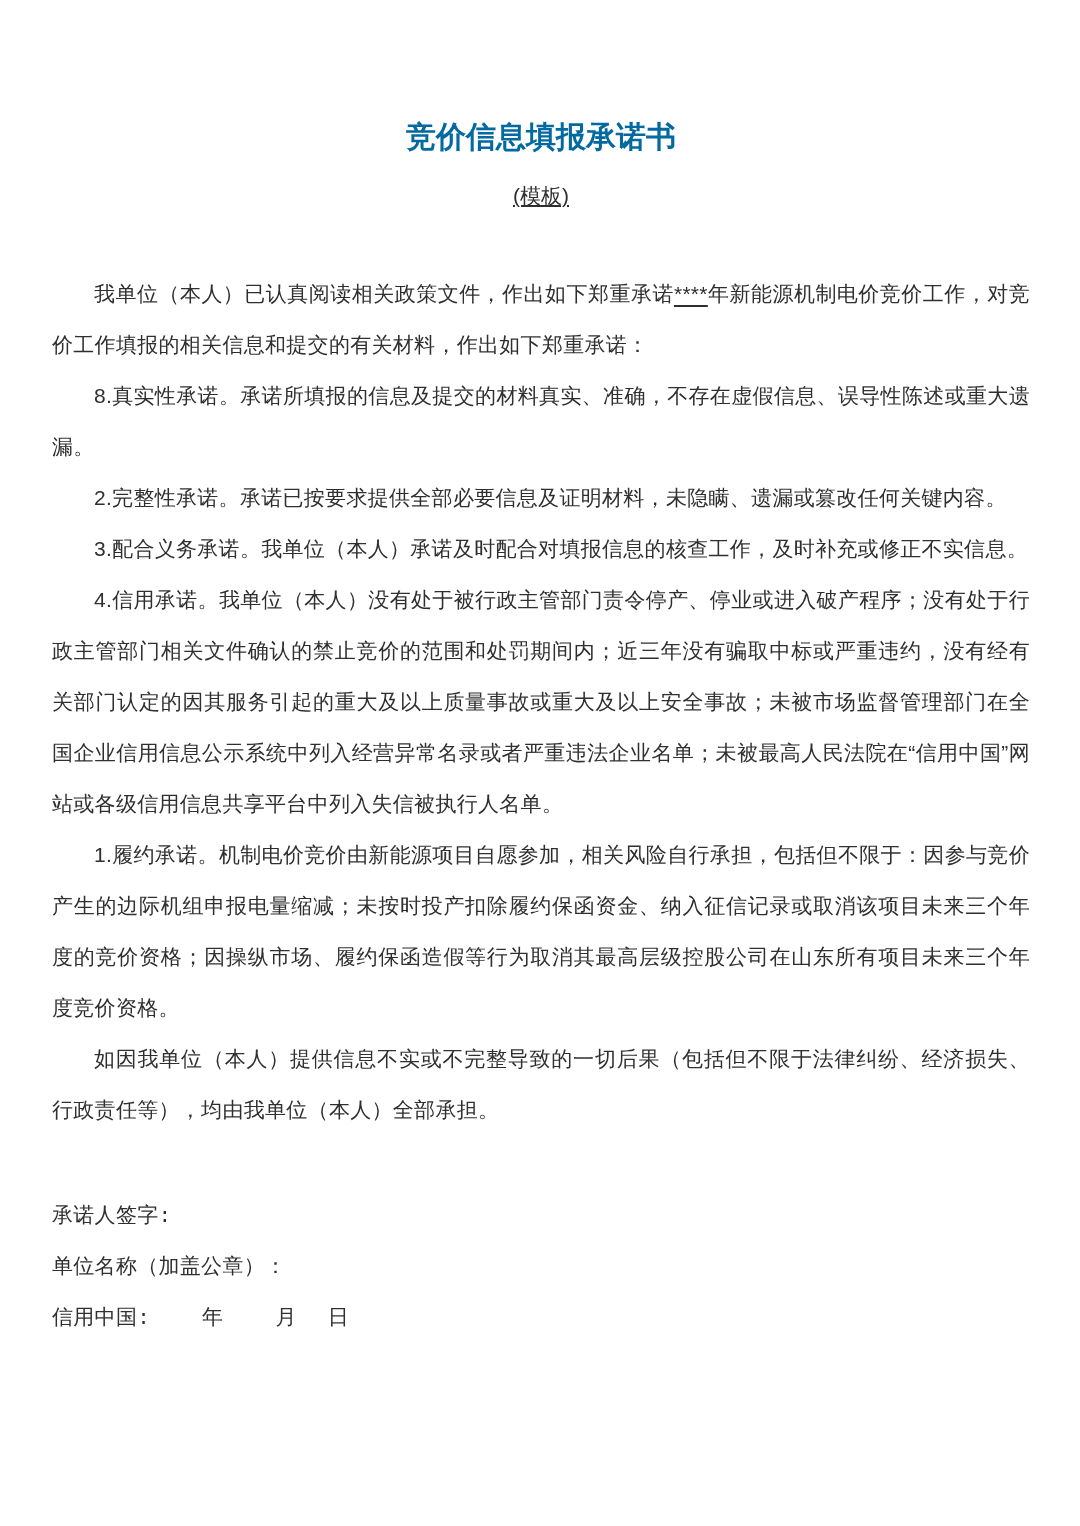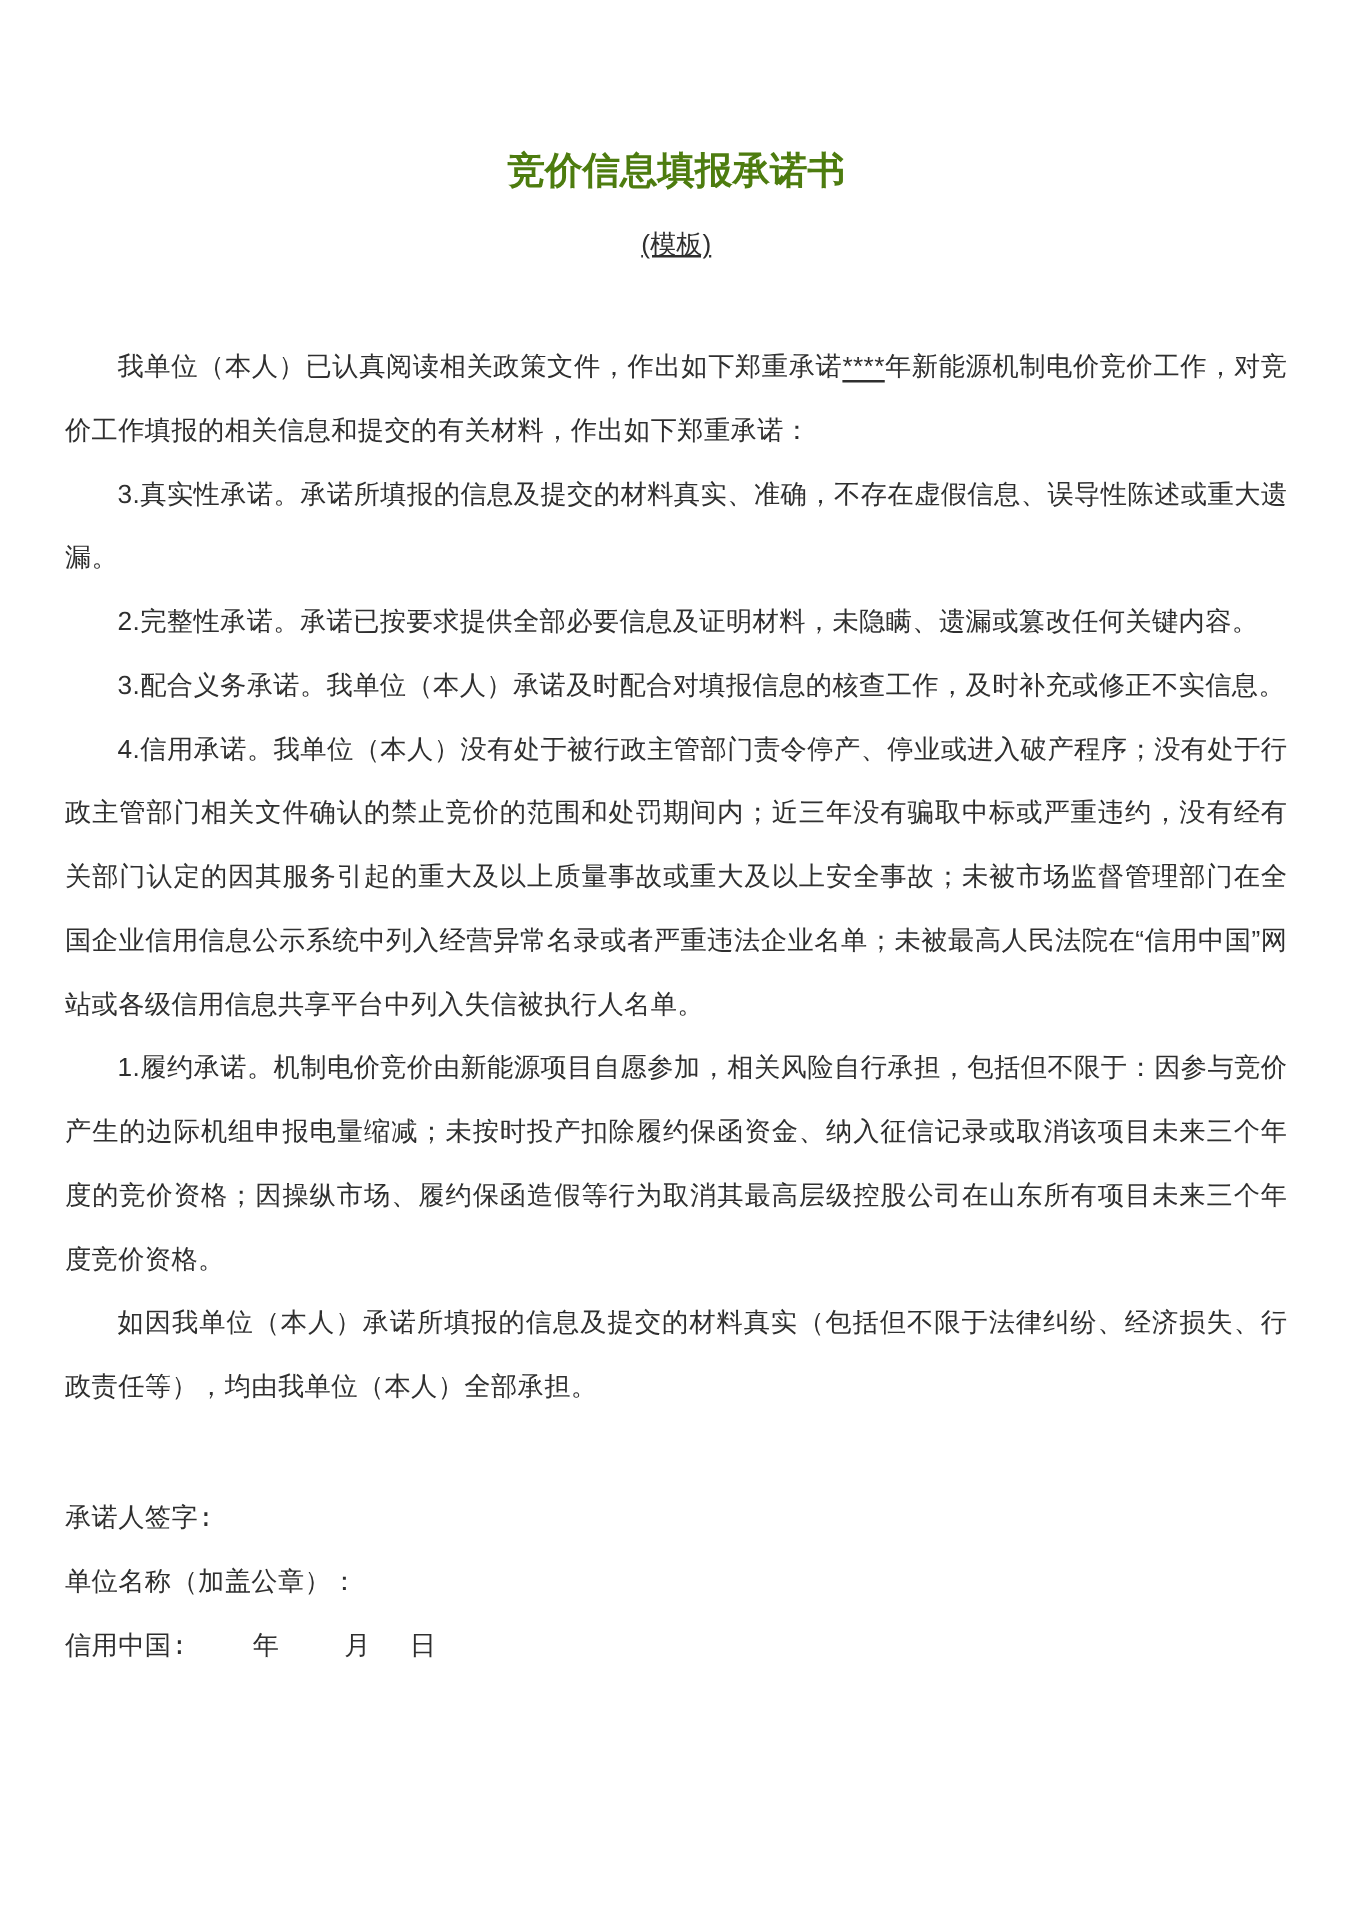--- a/index.html
+++ b/index.html
@@ -19,21 +19,21 @@
     color: #2f2f2f;
     font-family: "Liberation Sans", "DejaVu Sans", sans-serif;
   }
   .title {
     margin: 0;
     padding-top: 119px;
     font-size: 30px;
     line-height: 36px;
     font-weight: 700;
     text-align: center;
-    color: #4d7c0f;
+    color: #0369a1;
   }
   .subtitle {
     margin-top: 26px;
     font-size: 21px;
     line-height: 30px;
     text-align: center;
     text-decoration: underline;
   }
   .doc-body {
     margin-top: 57px;
@@ -76,31 +76,31 @@
 <div class="page">
 
   <h1 class="title">竞价信息填报承诺书</h1>
 
   <div class="subtitle">(模板)</div>
 
   <div class="doc-body">
 
     <p class="para"><span>我单位（本人）已认真阅读相关政策文件，作出如下郑重承诺</span><span class="blank">****</span><span>年新能源机制电价竞价工作，对竞价工作填报的相关信息和提交的有关材料，作出如下郑重承诺：</span></p>
 
-    <p class="para">3.真实性承诺。承诺所填报的信息及提交的材料真实、准确，不存在虚假信息、误导性陈述或重大遗漏。</p>
+    <p class="para">8.真实性承诺。承诺所填报的信息及提交的材料真实、准确，不存在虚假信息、误导性陈述或重大遗漏。</p>
 
     <p class="para">2.完整性承诺。承诺已按要求提供全部必要信息及证明材料，未隐瞒、遗漏或篡改任何关键内容。</p>
 
     <p class="para">3.配合义务承诺。我单位（本人）承诺及时配合对填报信息的核查工作，及时补充或修正不实信息。</p>
 
     <p class="para">4.信用承诺。我单位（本人）没有处于被行政主管部门责令停产、停业或进入破产程序；没有处于行政主管部门相关文件确认的禁止竞价的范围和处罚期间内；近三年没有骗取中标或严重违约，没有经有关部门认定的因其服务引起的重大及以上质量事故或重大及以上安全事故；未被市场监督管理部门在全国企业信用信息公示系统中列入经营异常名录或者严重违法企业名单；未被最高人民法院在“信用中国”网站或各级信用信息共享平台中列入失信被执行人名单。</p>
 
     <p class="para">1.履约承诺。机制电价竞价由新能源项目自愿参加，相关风险自行承担，包括但不限于：因参与竞价产生的边际机组申报电量缩减；未按时投产扣除履约保函资金、纳入征信记录或取消该项目未来三个年度的竞价资格；因操纵市场、履约保函造假等行为取消其最高层级控股公司在山东所有项目未来三个年度竞价资格。</p>
 
-    <p class="para">如因我单位（本人）承诺所填报的信息及提交的材料真实（包括但不限于法律纠纷、经济损失、行政责任等），均由我单位（本人）全部承担。</p>
+    <p class="para">如因我单位（本人）提供信息不实或不完整导致的一切后果（包括但不限于法律纠纷、经济损失、行政责任等），均由我单位（本人）全部承担。</p>
   </div>
 
   <div class="signature">
 
     <p class="sig-line">承诺人签字:</p>
 
     <p class="sig-line">单位名称（加盖公章）：</p>
 
     <p class="sig-line"><span>信用中国:</span><span class="sp sp1"></span><span>年</span><span class="sp sp2"></span><span>月</span><span class="sp sp3"></span><span>日</span></p>
 

